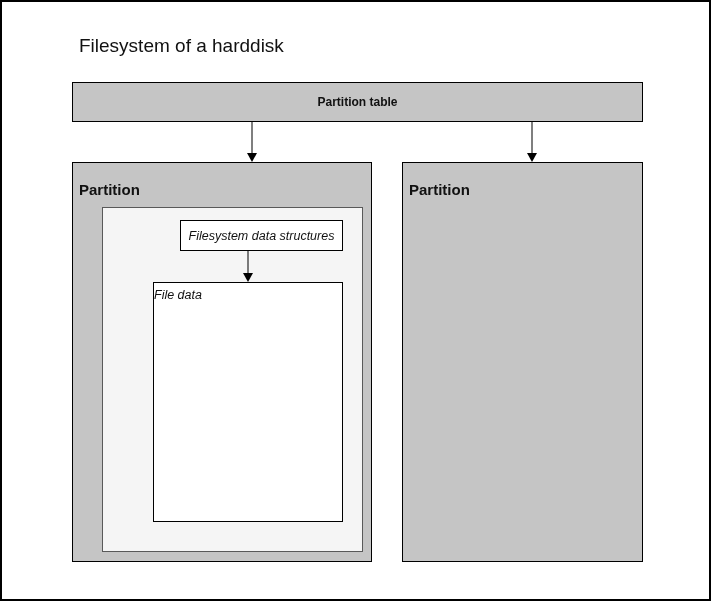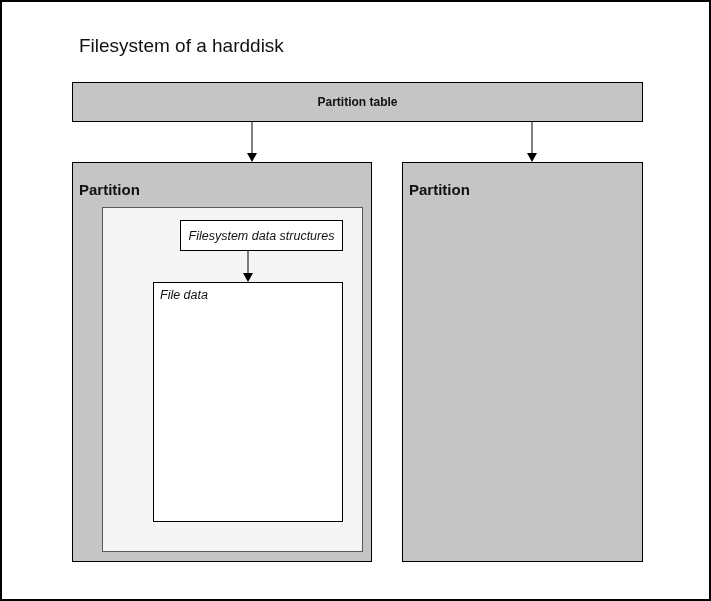--- a/index.html
+++ b/index.html
@@ -45,21 +45,21 @@
     background: var(--inner-fill, #f5f5f5);
     border: 1px solid var(--inner-border, #595959);
   }
   #filesystem-box {
     left: 178px; top: 218px; width: 163px; height: 31px;
     display: flex; align-items: center; justify-content: center;
     font-size: 12.5px;
   }
   #file-data-box {
     left: 151px; top: 280px; width: 190px; height: 240px;
-    padding: 5px 6px;
+    padding: 5px 0;
     font-size: 12.5px;
   }
   .arrow { position: absolute; width: 10px; }
   .arrow .shaft {
     position: absolute;
     left: 50%; transform: translateX(-50%);
     top: 0; bottom: 8px;
     width: 1px;
     background: var(--line, #000000);
   }

